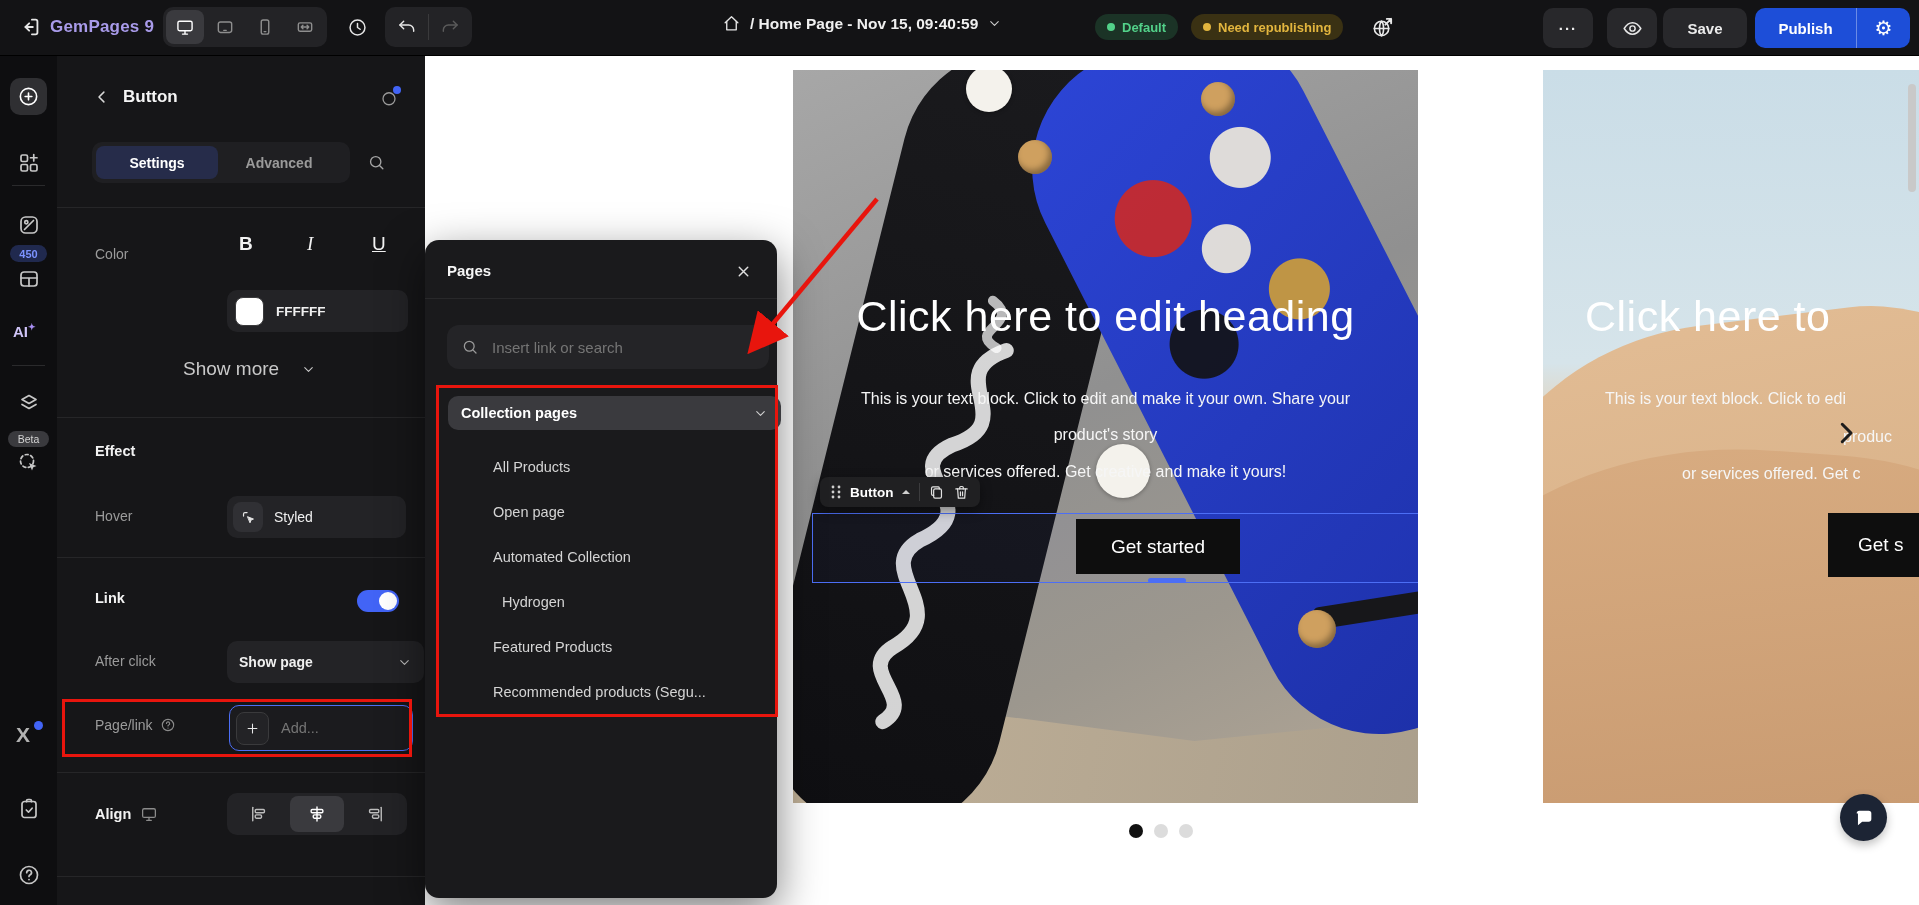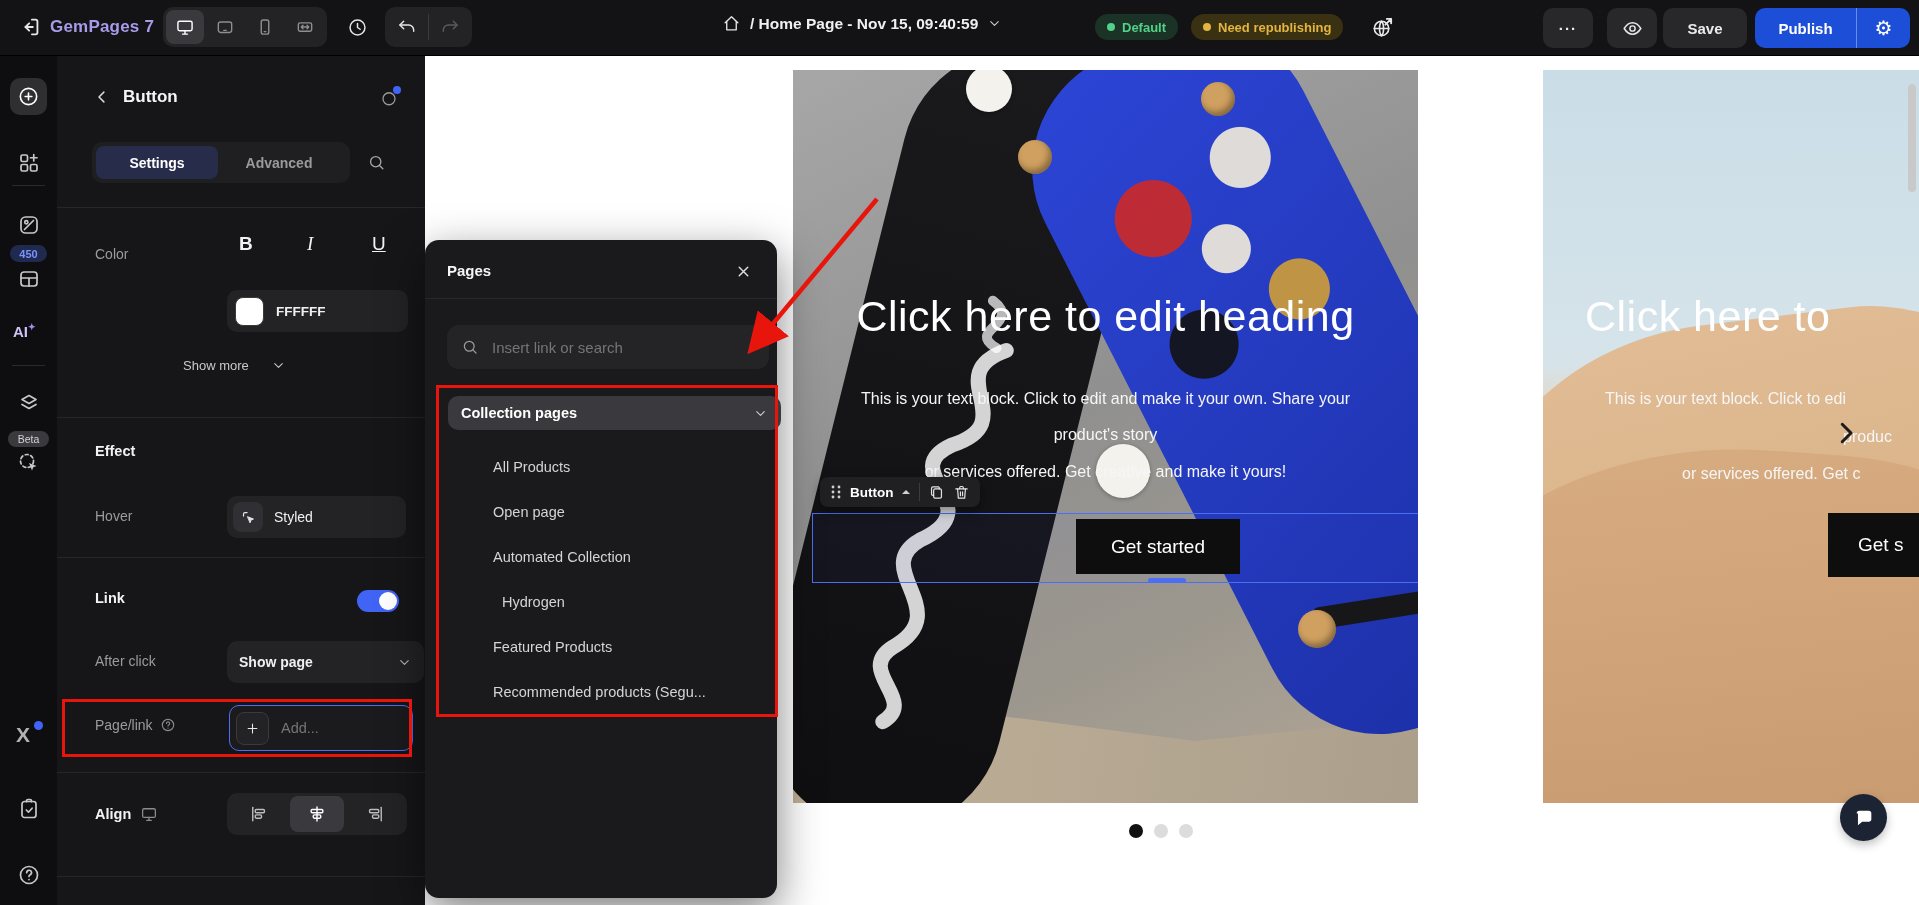--- a/index.html
+++ b/index.html
@@ -166,21 +166,21 @@
   </div>
 
   <div id="topbar" class="r">
     <div class="r flex" style="left:20px;top:16px;">
       <svg width="22" height="22" viewBox="0 0 24 24" class="ic" style="stroke:#e6e6e6;stroke-width:2">
         <path d="M13 4h4a2 2 0 0 1 2 2v12a2 2 0 0 1-2 2h-4"></path>
           <path d="M10 8l-4 4 4 4"></path>
           <path d="M6 12h8"></path>
       </svg>
     </div>
-    <div class="r tb-logo" style="left:50px;top:17px;">GemPages 7</div>
+    <div class="r tb-logo" style="left:50px;top:17px;">GemPages 9</div>
 
     <div class="r tb-group" style="left:163px;top:7px;">
       <div class="tb-devbtn active">
         <svg width="20" height="20" viewBox="0 0 24 24" class="ic" style="stroke:#fff">
           <rect x="3.5" y="5" width="17" height="11.5" rx="2"></rect>
             <path d="M9 20.5h6M12 16.5v4"></path>
         </svg>
       </div>
       <div class="tb-devbtn">
         <svg width="20" height="20" viewBox="0 0 24 24" class="ic" style="stroke:#8e8e8e">
@@ -378,21 +378,21 @@
     <div class="r" style="left:250px;top:178px;color:#f2f2f2;font-size:19px;font-style:italic;font-family:'Liberation Serif',serif;">I</div>
     <div class="r" style="left:315px;top:178px;color:#f2f2f2;font-size:19px;text-decoration:underline;">U</div>
 
     <div class="r p-label" style="left:38px;top:191px;">Color</div>
 
     <div class="r ctrl" style="left:170px;top:235px;width:173px;height:42px;padding-left:8px;gap:12px;">
       <div style="width:27px;height:27px;border-radius:8px;background:#fff;border:1px solid #3a3a3c;"></div>
       <span style="font-size:13.5px;font-weight:600;">FFFFFF</span>
     </div>
 
-    <div class="r flex" style="left:126px;top:303px;gap:22px;color:#c9c9c9;font-size:13px;">
+    <div class="r flex" style="left:126px;top:303px;gap:22px;color:#c9c9c9;font-size:19px;">
       <span>Show more</span>
       <svg width="15" height="15" viewBox="0 0 24 24" class="ic" style="stroke:#c9c9c9">
           <path d="M6 9l6 6 6-6"></path>
         </svg>
     </div>
     <div class="r p-div" style="top:362px;"></div>
 
     <div class="r p-head" style="left:38px;top:388px;">Effect</div>
     <div class="r p-label" style="left:38px;top:453px;">Hover</div>
     <div class="r ctrl" style="left:170px;top:441px;width:173px;height:42px;padding-left:6px;gap:11px;">

